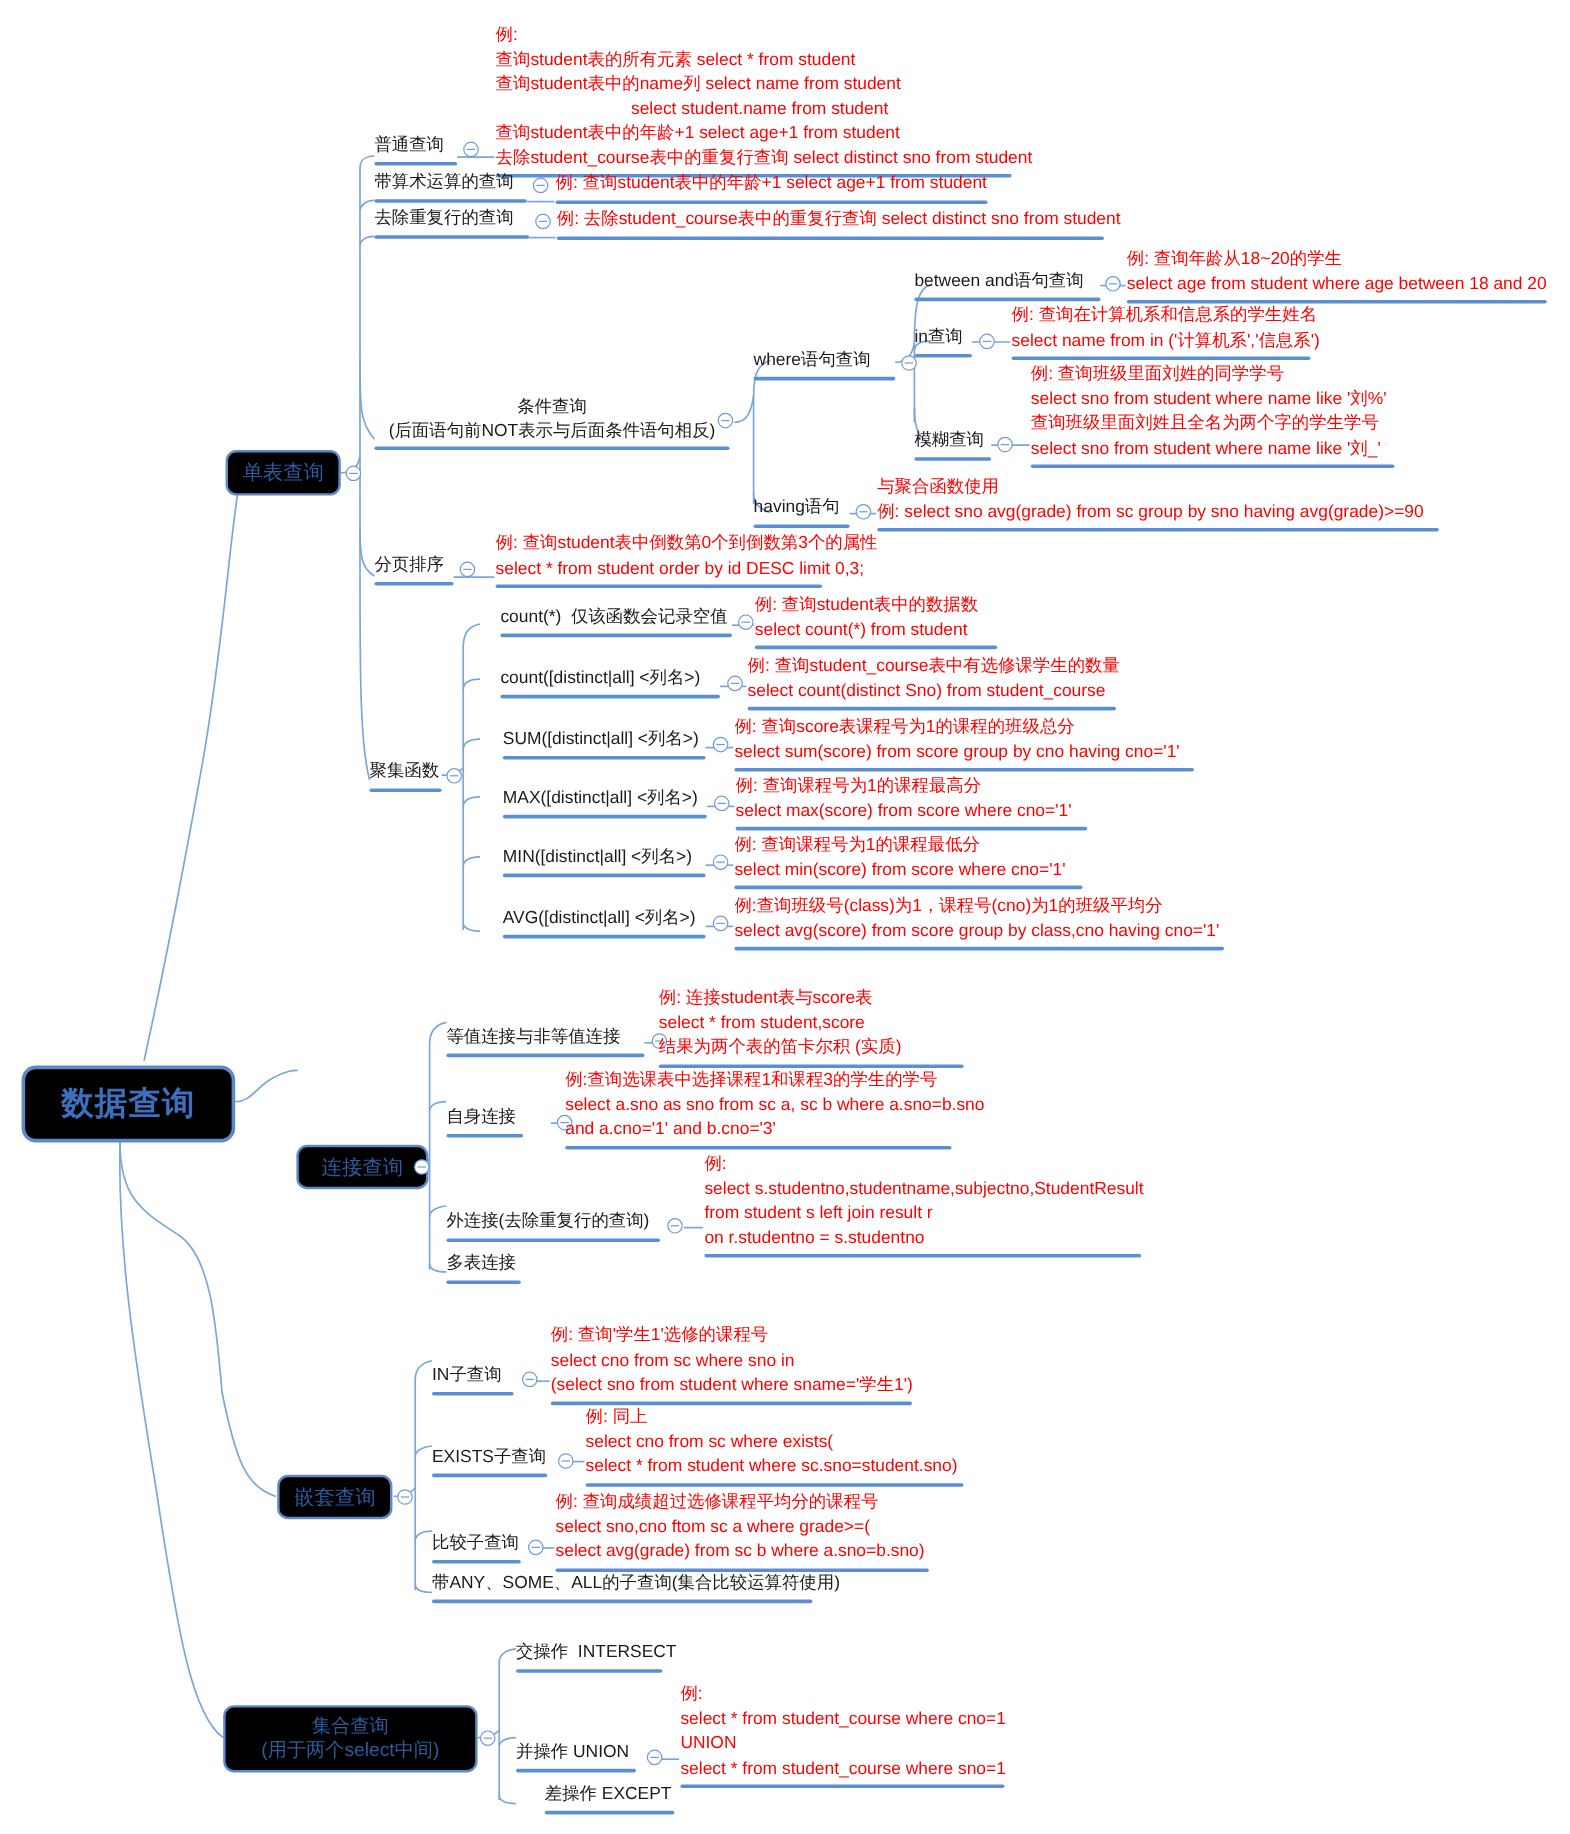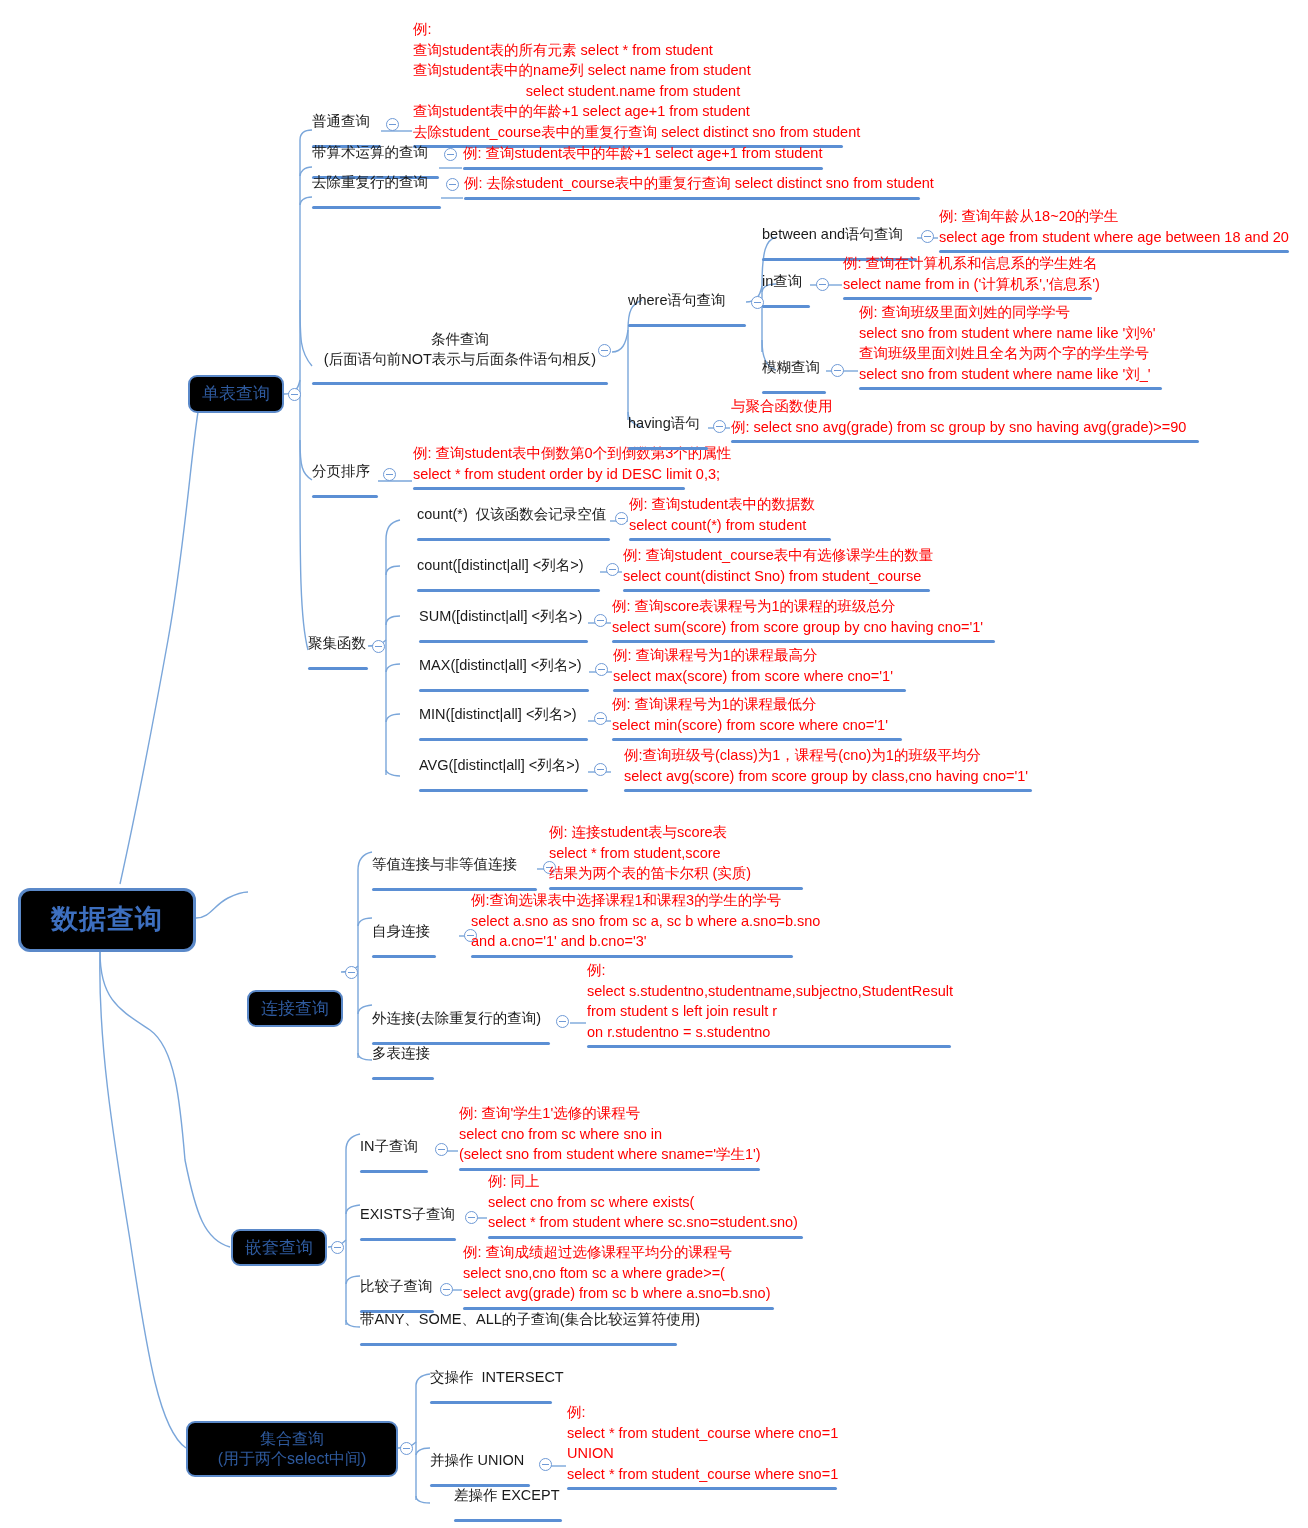--- a/index.html
+++ b/index.html
@@ -49,21 +49,21 @@
   .node{
     position:absolute;
     box-sizing:border-box;
   }
   .node .label{
     display:inline-block;
     color:#1a1a1a;
     font-size:14.5px;
     line-height:1.35;
     white-space:pre;
-    padding-bottom:12px;
+    padding-bottom:2px;
   }
   .node .uline{
     height:3px;
     background:#5b8fd4;
     border-radius:2px;
     margin-top:1px;
   }
 
   
   .anno{
@@ -196,21 +196,21 @@
 
   <div class="capsule root" style="left:18px;top:888px;width:178px;height:64px;">
     <span>数据查询</span>
   </div>
 
   <div class="capsule main" style="left:188px;top:375px;width:96px;height:38px;">
     <span>单表查询</span>
   </div>
   <div class="toggle" style="left:288px;top:388px;"></div>
 
-  <div class="capsule main" style="left:247px;top:954px;width:96px;height:37px;margin-top:36px;">
+  <div class="capsule main" style="left:247px;top:954px;width:110px;height:37px;">
     <span>连接查询</span>
   </div>
   <div class="toggle" style="left:345px;top:966px;"></div>
 
   <div class="capsule main" style="left:231px;top:1229px;width:96px;height:37px;">
     <span>嵌套查询</span>
   </div>
   <div class="toggle" style="left:331px;top:1241px;"></div>
 
   <div class="capsule main two-line" style="left:186px;top:1421px;width:212px;height:56px;text-align:center;">
@@ -383,21 +383,21 @@
     <span class="atext">例: 查询课程号为1的课程最低分
 select min(score) from score where cno='1'</span>
     <div class="uline"></div>
   </div>
 
   <div class="node" style="left:419px;top:756px;width:169px;">
     <span class="label">AVG([distinct|all] &lt;列名&gt;)</span>
     <div class="uline"></div>
   </div>
   <div class="toggle" style="left:594px;top:763px;"></div>
-  <div class="anno" style="left:612px;top:745px;width:408px;margin-left:12px;">
+  <div class="anno" style="left:612px;top:745px;width:408px;">
     <span class="atext">例:查询班级号(class)为1，课程号(cno)为1的班级平均分
 select avg(score) from score group by class,cno having cno='1'</span>
     <div class="uline"></div>
   </div>
 
   <div class="node" style="left:372px;top:855px;width:165px;">
     <span class="label">等值连接与非等值连接</span>
     <div class="uline"></div>
   </div>
   <div class="toggle" style="left:543px;top:861px;"></div>

